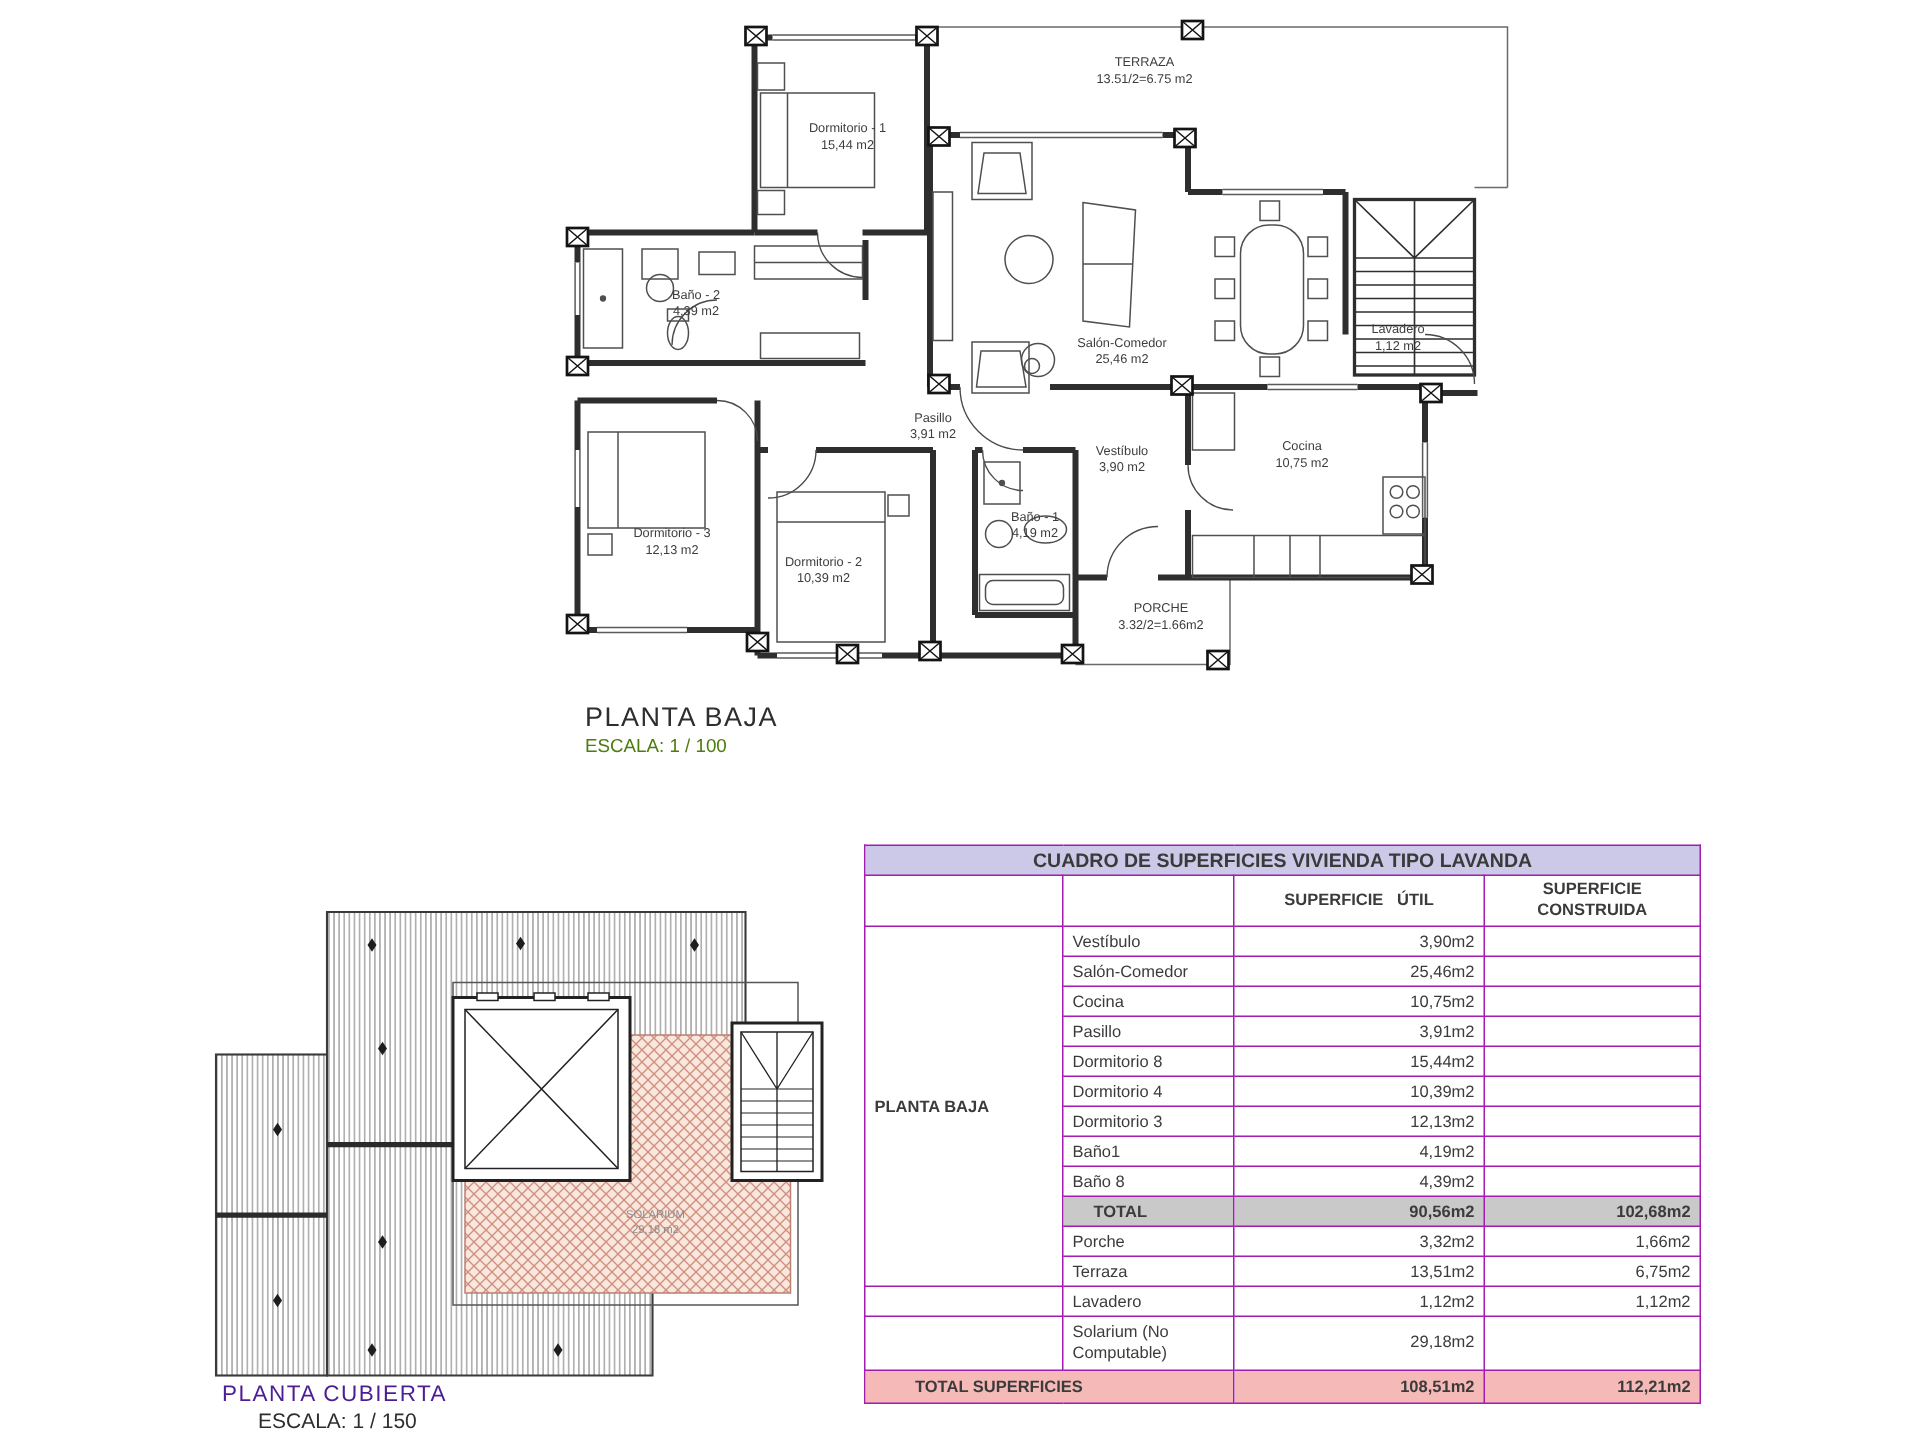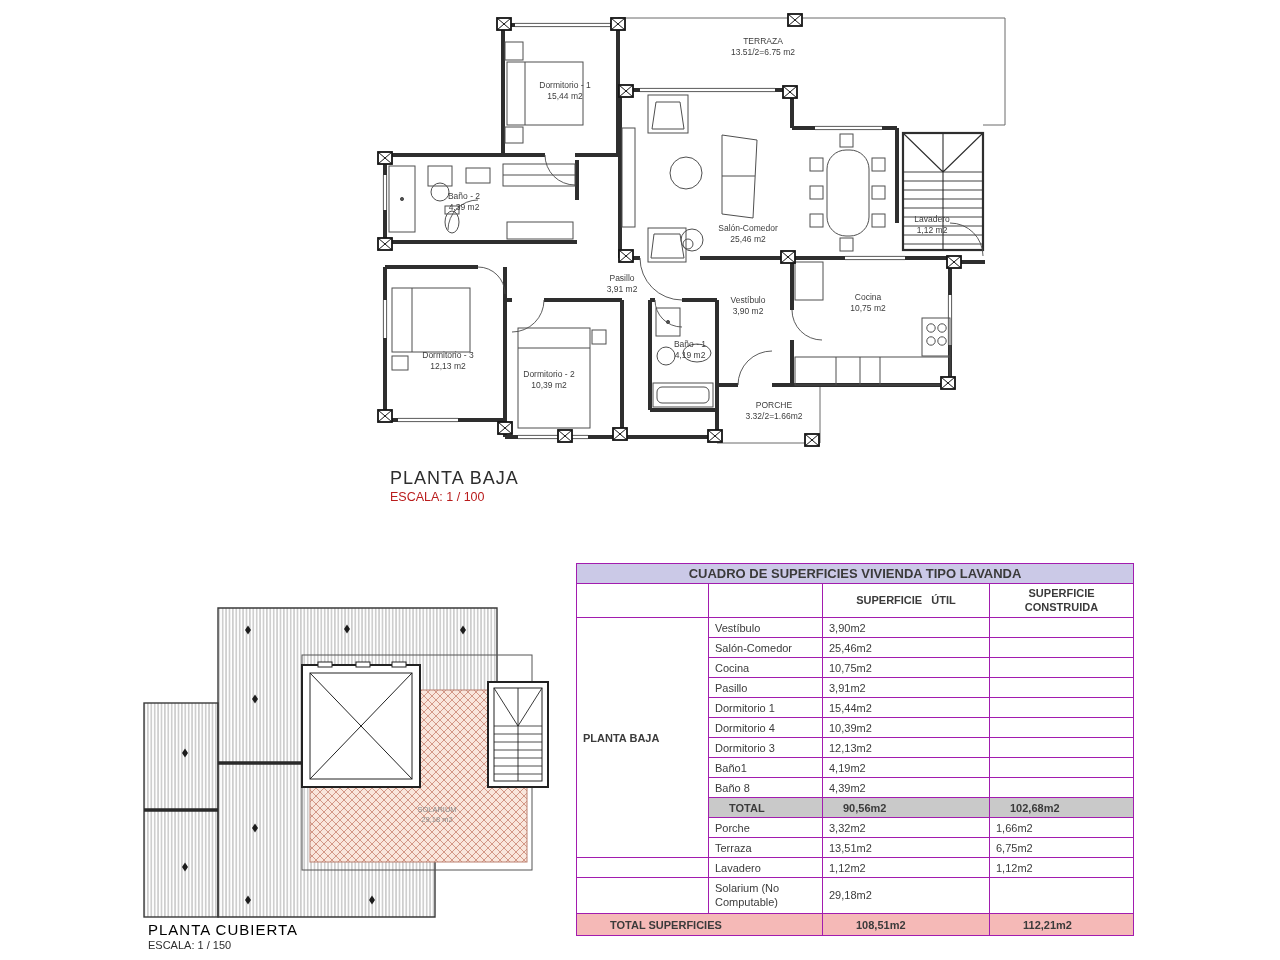--- a/index.html
+++ b/index.html
@@ -4,35 +4,35 @@
 <style>
   html,body{margin:0;padding:0;background:#ffffff;}
   .canvas{position:relative;width:1280px;height:960px;background:#ffffff;overflow:hidden;
           font-family:"Liberation Sans", sans-serif;color:#3b3b3b;}
   svg text{font-family:"Liberation Sans", sans-serif;}
   .plan-label{font-size:8.5px;fill:#3d3d3d;text-anchor:middle;}
   .roof-label{font-size:7.5px;fill:#8d8d8d;text-anchor:middle;}
 
   .title-block{position:absolute;left:390px;top:468px;}
   .title-main{font-size:18px;letter-spacing:1px;color:#2e2e2e;}
-  .title-scale{font-size:12.5px;color:#b91c1c;margin-top:1px;}
+  .title-scale{font-size:12.5px;color:#4d7c0f;margin-top:1px;}
   .roof-title-block{position:absolute;left:148px;top:921px;}
-  .roof-title-main{font-size:15px;letter-spacing:1px;color:#000000;}
-  .roof-title-scale{font-size:11px;color:#2e2e2e;margin-top:1px;}
+  .roof-title-main{font-size:15px;letter-spacing:1px;color:#4c1d95;}
+  .roof-title-scale{font-size:14px;color:#2e2e2e;margin-top:1px;margin-left:24px;}
 
   table.surface{position:absolute;left:576px;top:563px;width:557px;border-collapse:collapse;
                 font-size:11px;color:#3b3b3b;table-layout:fixed;}
   table.surface td,table.surface th{border:1px solid #a21caf;padding:0 6px;height:19px;
                 overflow:hidden;white-space:nowrap;}
   td.ttl{background:#cbc9e7;font-weight:bold;font-size:13px;text-align:center;height:29px;
          color:#3a3a3a;white-space:pre-wrap;border:1px solid #4a4a4a;}
   tr.hdr th{font-weight:bold;text-align:center;height:33px;white-space:pre-wrap;line-height:1.25;}
   td.grp{font-weight:bold;vertical-align:middle;}
   td.name{text-align:left;}
-  td.val{text-align:left;}
+  td.val{text-align:right;}
   tr.total td{background:#c9c9c9;font-weight:bold;padding-left:20px;}
   tr.grand td{background:#f5b9b7;font-weight:bold;height:21px;padding-left:33px;}
   tr.solrow td{height:35px;white-space:normal;line-height:1.25;}
 </style>
 </head>
 <body>
 
 <div class="canvas">
 
   <svg style="position:absolute;left:375px;top:10px;" width="660" height="450" viewBox="375 10 660 450">
@@ -300,21 +300,21 @@
         <td class="name">Cocina</td>
         <td class="val">10,75m2</td>
         <td class="val"></td>
       </tr>
       <tr>
         <td class="name">Pasillo</td>
         <td class="val">3,91m2</td>
         <td class="val"></td>
       </tr>
       <tr>
-        <td class="name">Dormitorio 1</td>
+        <td class="name">Dormitorio 8</td>
         <td class="val">15,44m2</td>
         <td class="val"></td>
       </tr>
       <tr>
         <td class="name">Dormitorio 4</td>
         <td class="val">10,39m2</td>
         <td class="val"></td>
       </tr>
       <tr>
         <td class="name">Dormitorio 3</td>

